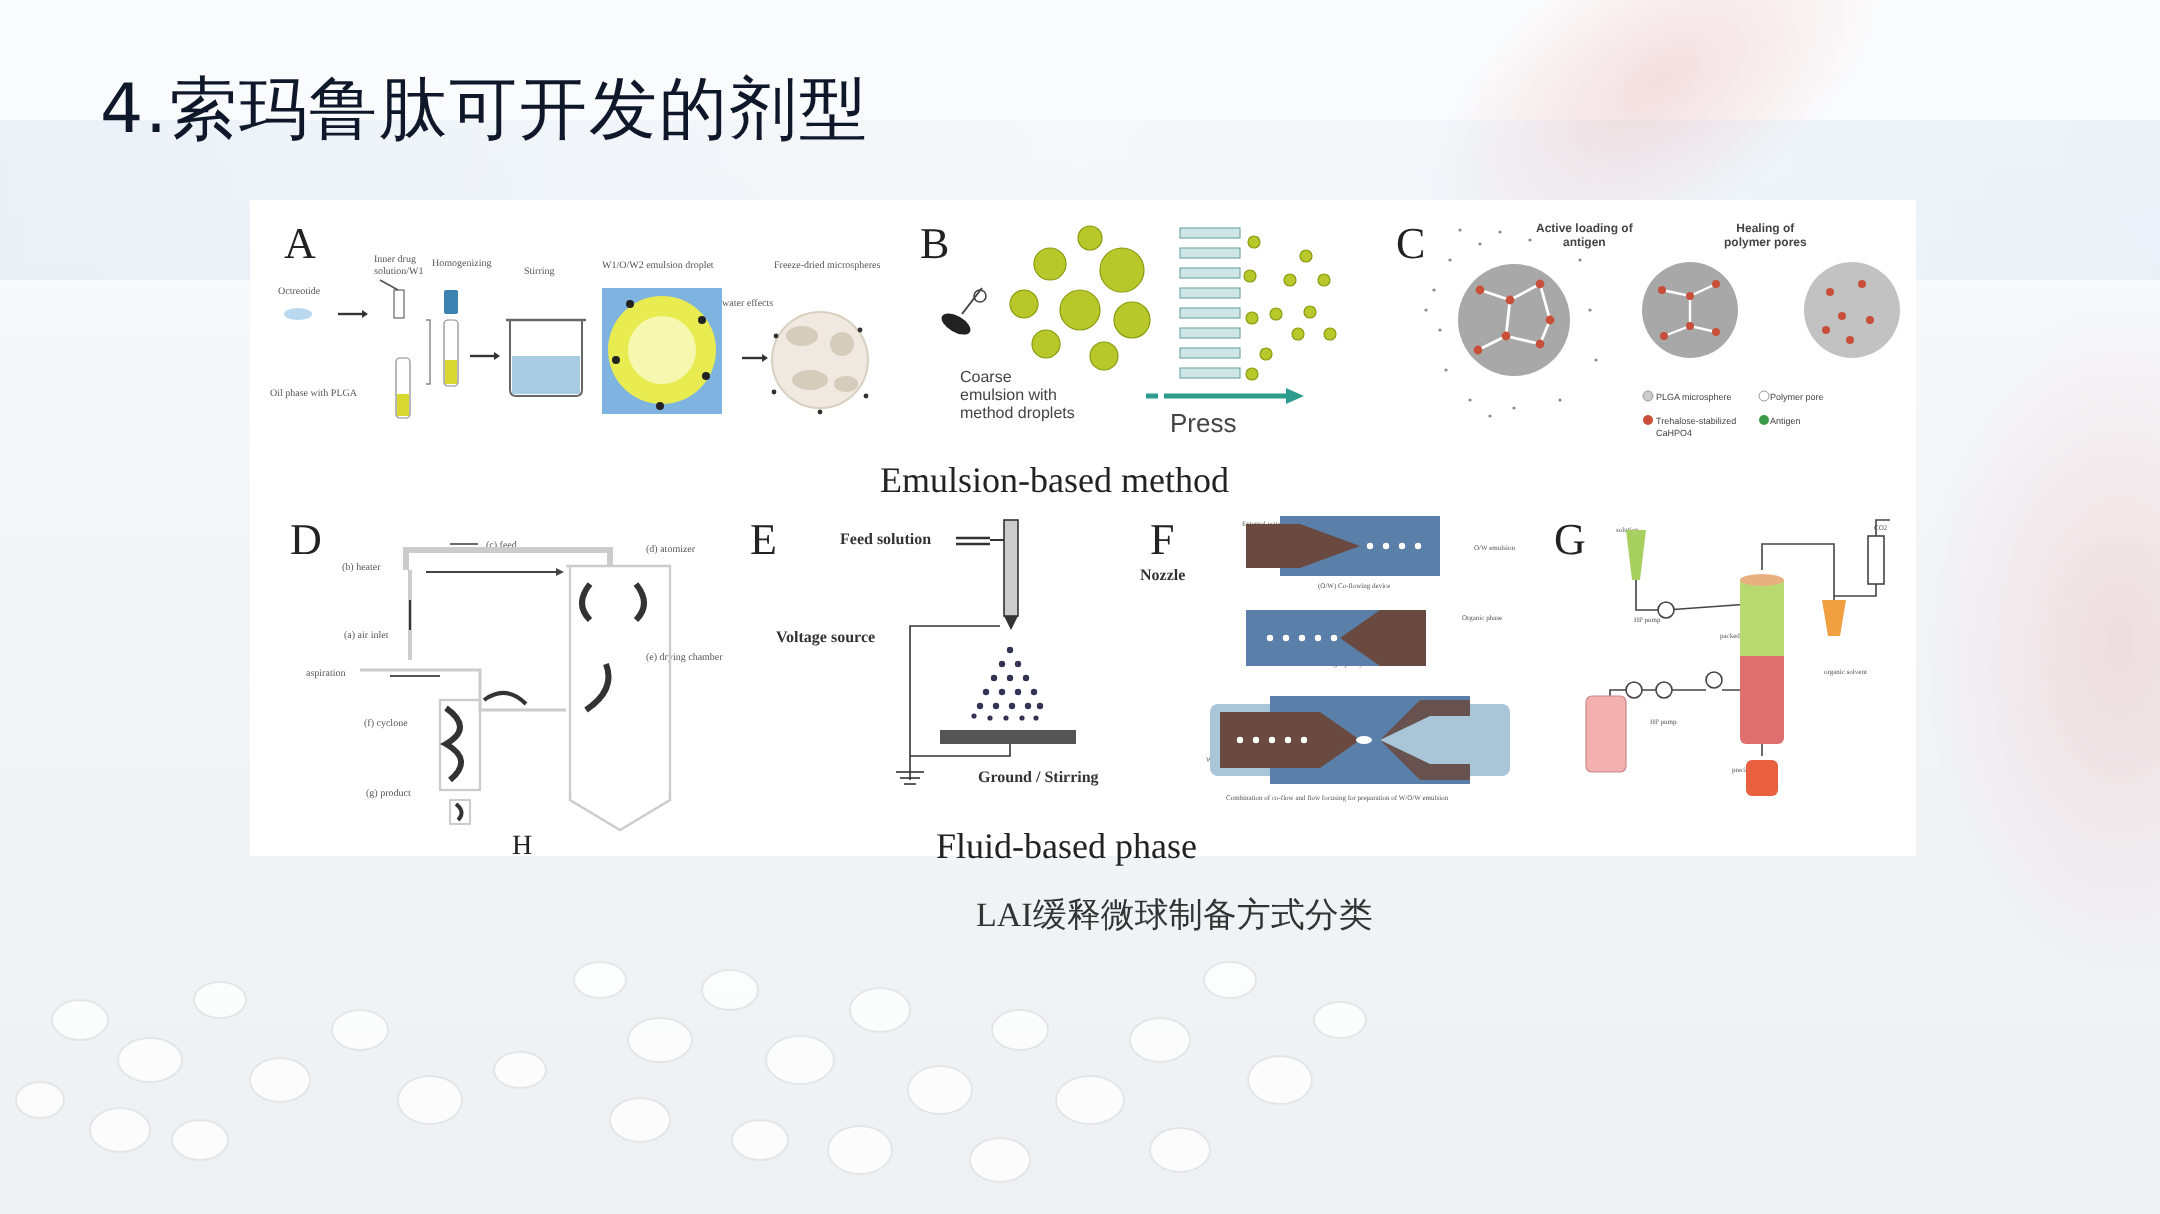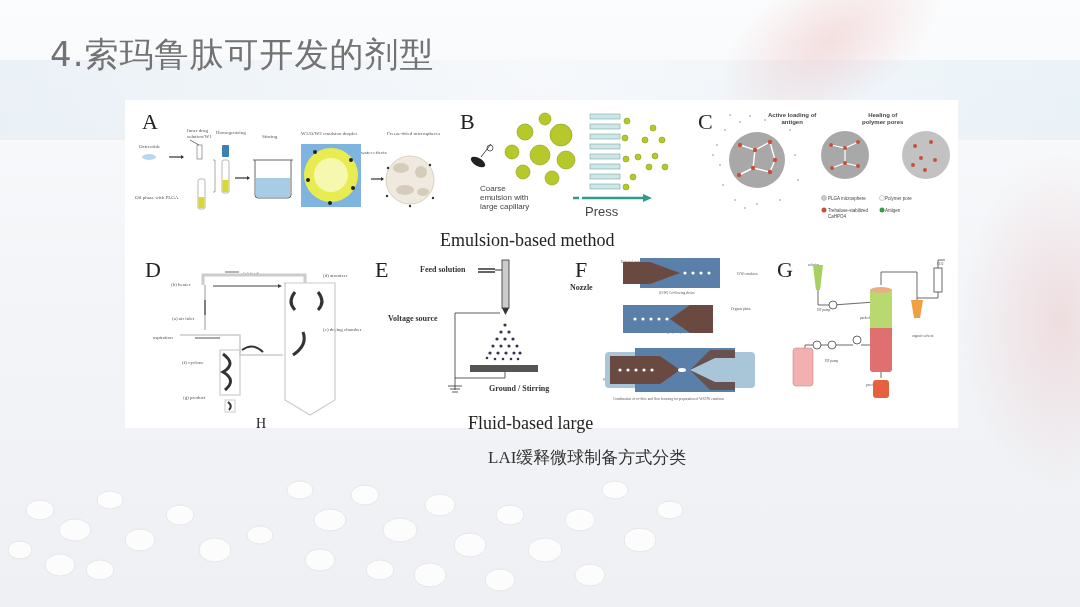--- a/index.html
+++ b/index.html
@@ -8,21 +8,21 @@
          background: linear-gradient(180deg,#fbfcfd 0%,#f3f5f8 45%,#eef0f3 100%); }
   .bg-streak1 { position:absolute; left:700px; top:-30px; width:260px; height:140px;
     background: radial-gradient(ellipse at center, rgba(230,150,150,0.28) 0%, rgba(255,255,255,0) 70%);
     transform: rotate(-35deg); }
   .bg-streak2 { position:absolute; left:960px; top:150px; width:200px; height:340px;
     background: radial-gradient(ellipse at center, rgba(225,140,140,0.22) 0%, rgba(255,255,255,0) 70%); }
   .bg-blue { position:absolute; left:0; top:60px; width:1080px; height:80px;
     background: linear-gradient(90deg, rgba(220,232,242,0.5), rgba(235,242,248,0.2), rgba(220,235,245,0.5)); }
   .bubbles { position:absolute; left:0; top:430px; width:1080px; height:177px; }
   .title { position:absolute; left:50px; top:32px; font-family:"DejaVu Sans", sans-serif;
-    font-size:34px; color:#737373; letter-spacing:1px; }
+    font-size:34px; color:#0f172a; letter-spacing:1px; }
   .figure { position:absolute; left:125px; top:100px; width:833px; height:328px; background:#ffffff; }
   .panel-letter { position:absolute; font-size:22px; color:#222; font-family:"Liberation Serif", serif; }
   .small { position:absolute; font-size:5px; color:#555; white-space:nowrap; font-family:"Liberation Serif", serif; }
   .lbl-sans { position:absolute; font-family:"Liberation Sans", sans-serif; color:#444; white-space:nowrap; }
   .lbl-bold { position:absolute; font-family:"Liberation Serif", serif; font-weight:bold; color:#333; white-space:nowrap; font-size:8px; }
   .method { position:absolute; font-size:18px; color:#222; font-family:"Liberation Serif", serif; white-space:nowrap; }
   .caption { position:absolute; left:488px; top:446px; font-size:17px; color:#333; font-family:"Liberation Serif", serif;text-align:right; }
   svg { position:absolute; overflow:visible; }
 </style>
 </head>
@@ -121,21 +121,21 @@
           <circle cx="285" cy="106" r="1.2"></circle>
         </g>
     </svg>
   </div>
 
   <div>
     <div class="panel-letter" style="left:335px;top:9px;">B</div>
     <div class="lbl-sans" style="left:355px;top:84px;font-size:8px;line-height:9px;">
       <div>Coarse</div>
       <div>emulsion with</div>
-      <div>large capillary</div>
+      <div>method droplets</div>
     </div>
     <div class="lbl-sans" style="left:460px;top:104px;font-size:13px;">Press</div>
     <svg width="220" height="110" style="left:330px;top:0;">
       <g>
         <ellipse cx="23" cy="62" rx="8" ry="4" fill="#222" transform="rotate(30 23 62)"></ellipse>
         <path d="M26 57 L36 44" stroke="#444" stroke-width="1"></path>
         <circle cx="35" cy="48" r="3" fill="none" stroke="#444" stroke-width="0.8"></circle>
       </g>
       <g fill="#b6c82a" stroke="#8a9a10" stroke-width="0.6">
         <circle cx="90" cy="19" r="6"></circle>
@@ -408,16 +408,16 @@
       <path d="M40 108 L40 95 L48 95 M56 95 L63 95 M71 95 L88 95 M96 95 L105 95" stroke="#444" stroke-width="0.8" fill="none"></path>
       <circle cx="52" cy="95" r="4" fill="#fff" stroke="#444" stroke-width="0.8"></circle>
       <circle cx="67" cy="95" r="4" fill="#fff" stroke="#444" stroke-width="0.8"></circle>
       <circle cx="92" cy="90" r="4" fill="#fff" stroke="#444" stroke-width="0.8"></circle>
       <rect x="28" y="98" width="20" height="38" rx="3" fill="#f2b0b0" stroke="#c88" stroke-width="0.6"></rect>
       <path d="M116 122 L116 128" stroke="#444" stroke-width="0.8"></path>
       <rect x="108" y="130" width="16" height="18" rx="3" fill="#e86040"></rect>
     </svg>
   </div>
 
-  <div class="method" style="left:343px;top:313px;">Fluid-based large</div>
+  <div class="method" style="left:343px;top:313px;">Fluid-based phase</div>
 </div>
 
 <div class="caption">LAI缓释微球制备方式分类</div>
 
 </body></html>

